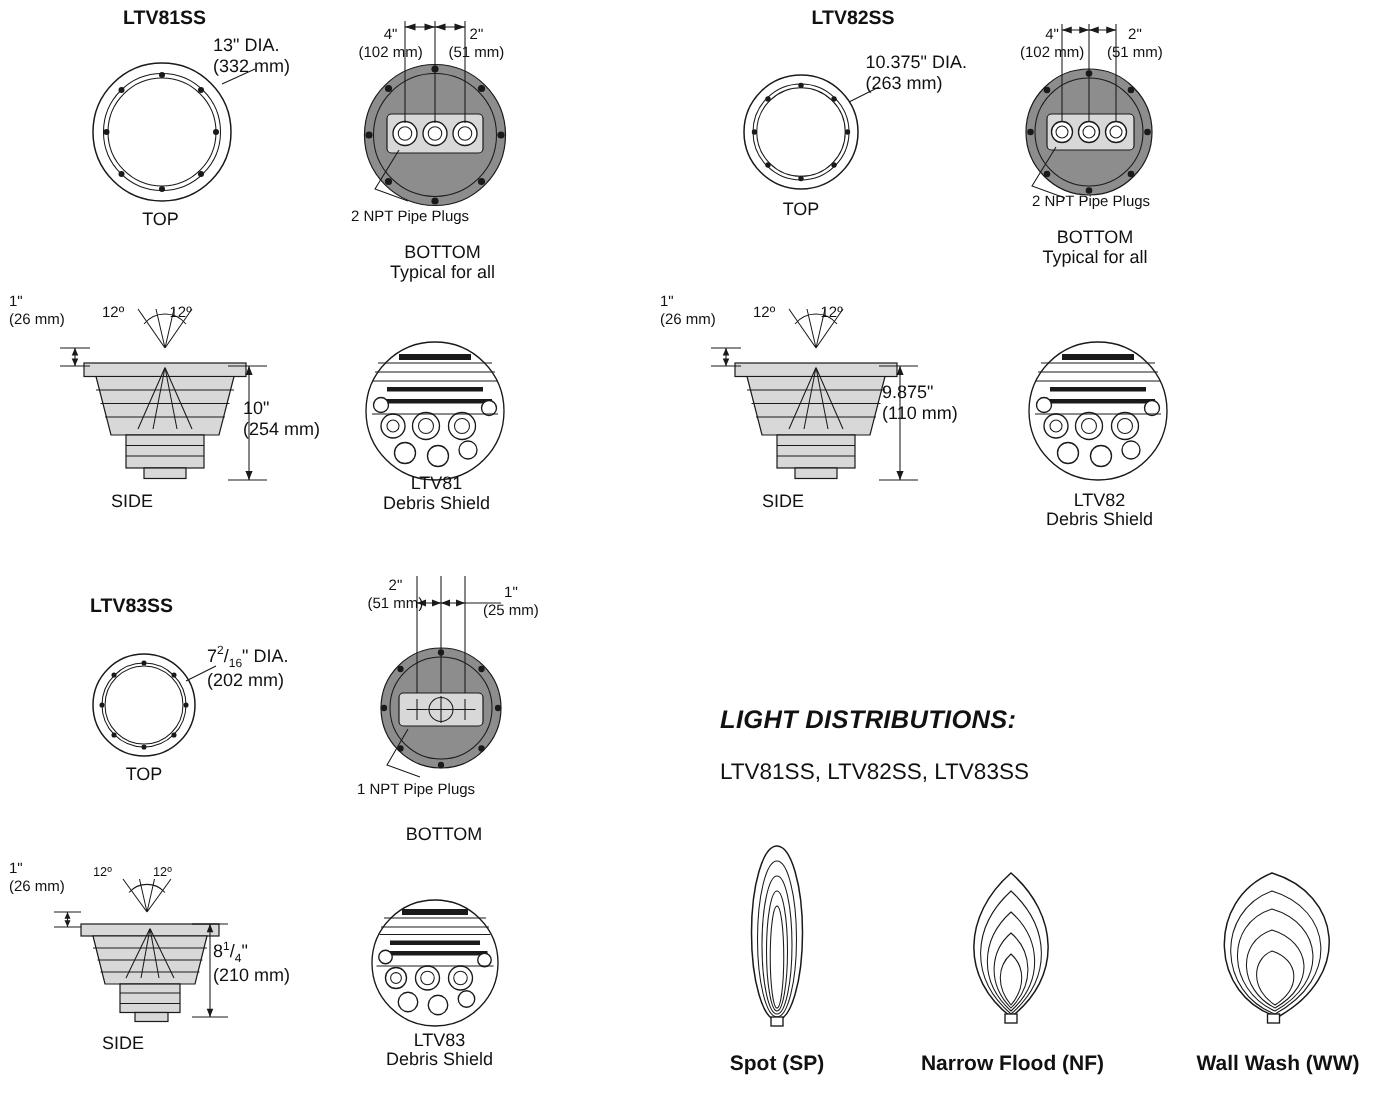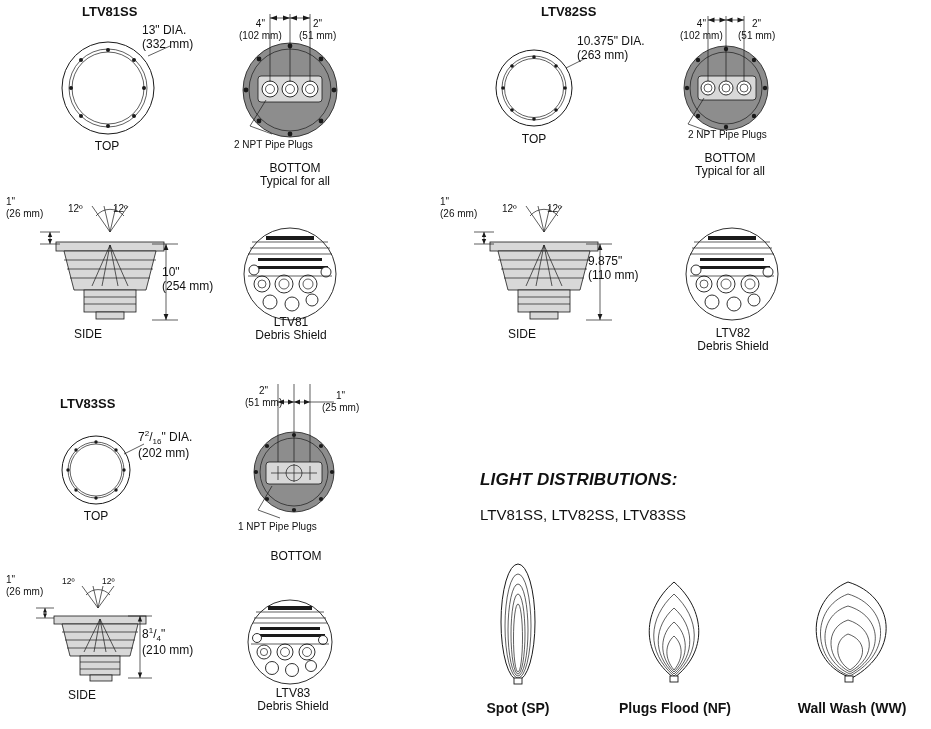--- a/index.html
+++ b/index.html
@@ -599,21 +599,21 @@
     <svg width="130" height="110" viewBox="0 0 130 110">
       <path class="stroke" d="M56 2 C 88 30, 90 72, 56 98 C 22 72, 24 30, 56 2 Z"></path>
       <path class="stroke-thin" d="M56 14 C 82 38, 84 72, 56 96 C 28 72, 30 38, 56 14 Z"></path>
       <path class="stroke-thin" d="M56 28 C 76 46, 78 74, 56 94 C 34 74, 36 46, 56 28 Z"></path>
       <path class="stroke-thin" d="M56 42 C 70 54, 72 76, 56 92 C 40 76, 42 54, 56 42 Z"></path>
       <path class="stroke-thin" d="M56 56 C 65 64, 66 78, 56 90 C 46 78, 47 64, 56 56 Z"></path>
       <rect class="fill-w" x="52" y="96" width="8" height="6"></rect>
     </svg>
   </div>
   <div class="abs" style="left:586px; top:700px; width:178px;">
-    <div class="dist-caption">Plugs Flood (NF)</div>
+    <div class="dist-caption">Narrow Flood (NF)</div>
   </div>
 
   <div class="abs" style="left:790px; top:578px;">
     <svg width="130" height="112" viewBox="0 0 130 112">
       <path class="stroke" d="M58 4 C 104 18, 112 72, 62 100 C 16 86, 14 22, 58 4 Z"></path>
       <path class="stroke-thin" d="M58 16 C 98 28, 104 74, 60 98 C 22 84, 20 30, 58 16 Z"></path>
       <path class="stroke-thin" d="M58 28 C 92 38, 96 76, 60 96 C 28 82, 26 38, 58 28 Z"></path>
       <path class="stroke-thin" d="M58 42 C 84 50, 88 78, 60 94 C 36 82, 34 50, 58 42 Z"></path>
       <path class="stroke-thin" d="M58 56 C 76 62, 78 80, 60 92 C 44 82, 44 62, 58 56 Z"></path>
       <rect class="fill-w" x="55" y="98" width="8" height="6"></rect>

